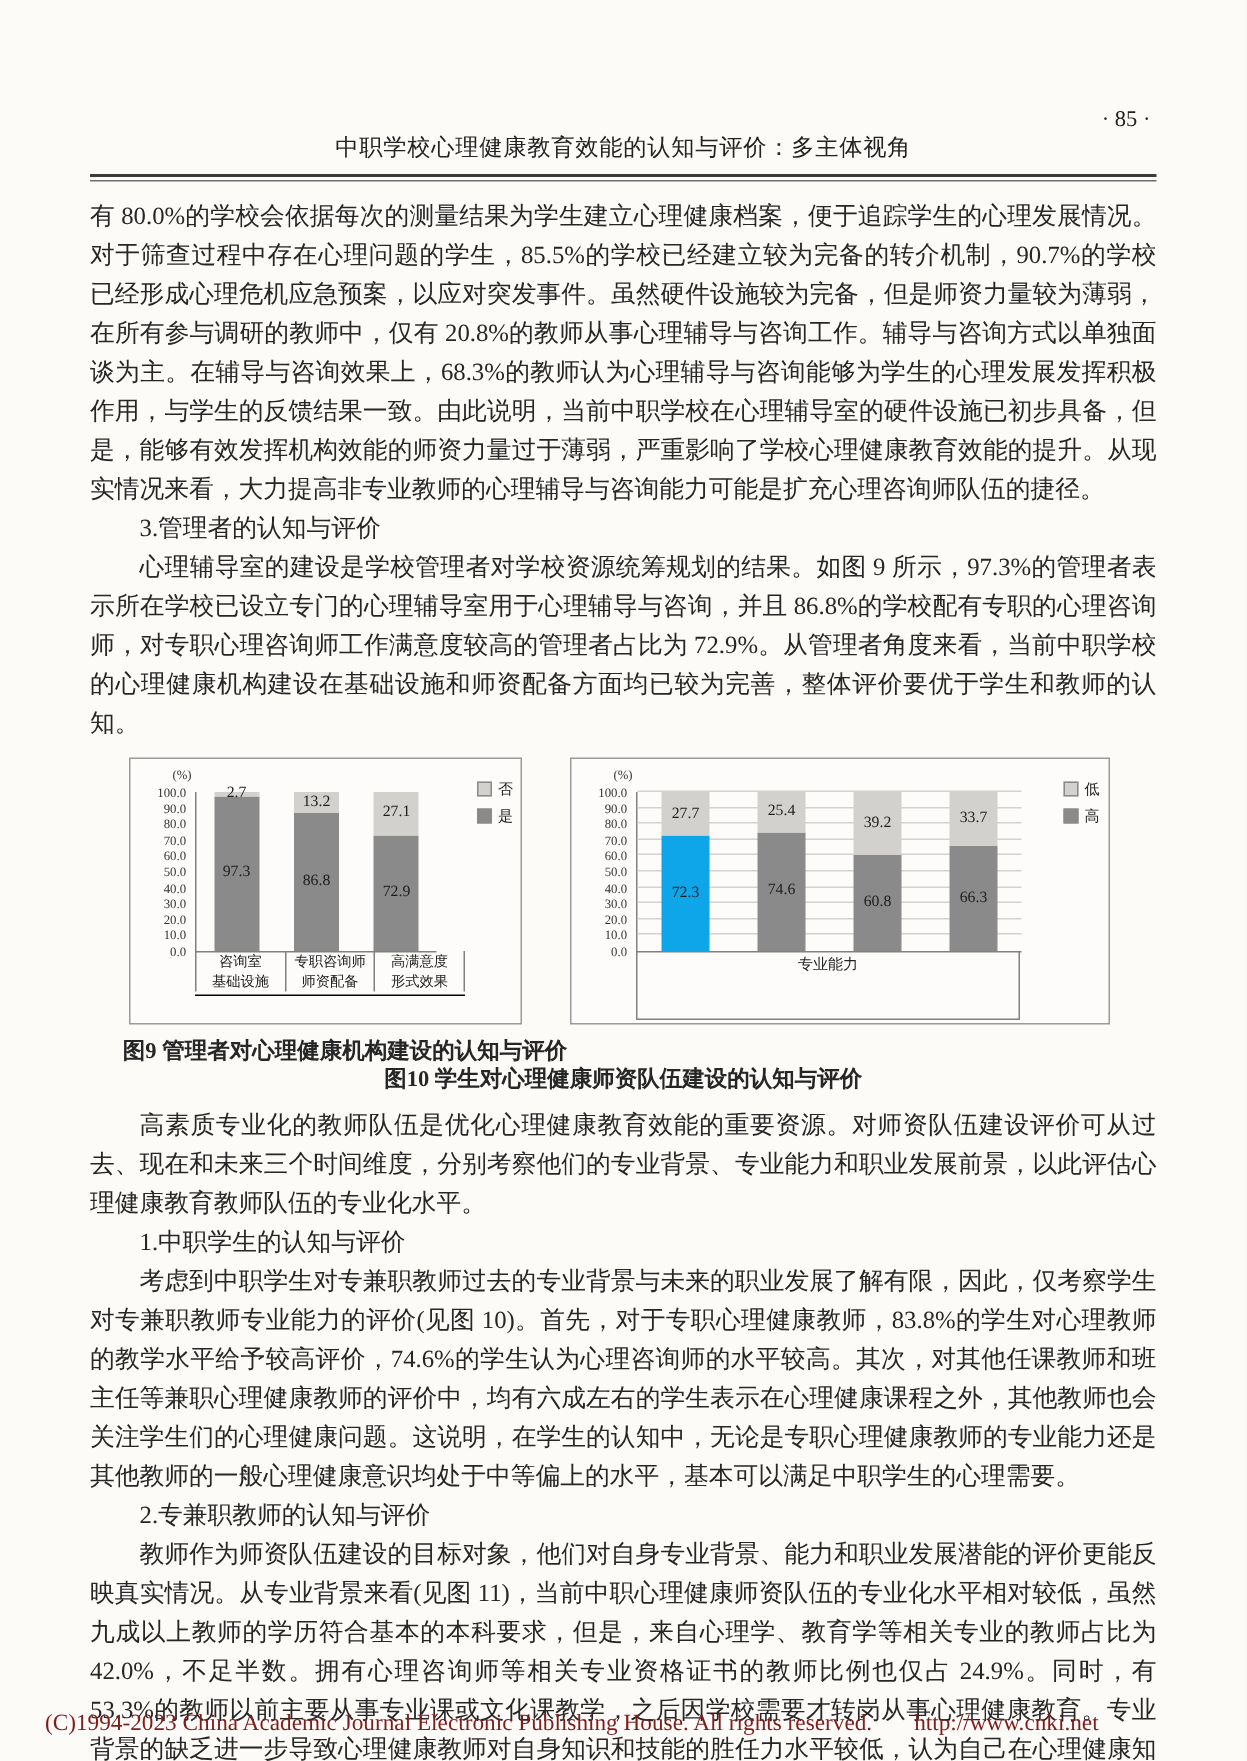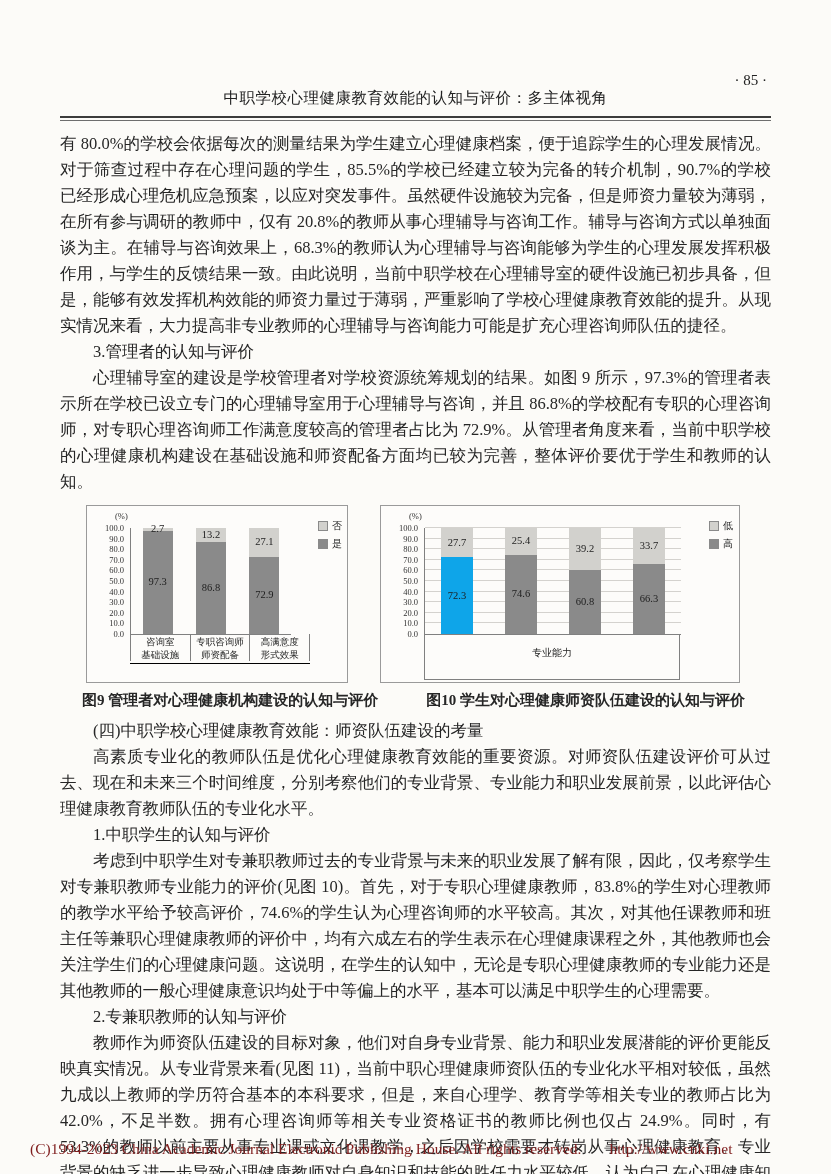--- a/index.html
+++ b/index.html
@@ -39,27 +39,27 @@
   .seg{position:absolute;width:100%;}
   .seglab{position:absolute;left:0;width:100%;top:50%;transform:translateY(-50%);
           text-align:center;font-size:10.5px;color:#1d1d1d;white-space:nowrap;line-height:10px;}
   .catbox{position:absolute;top:128px;box-sizing:border-box;}
   #chart9 .catbox{left:43px;width:180px;height:30px;border-bottom:1px solid #000000;}
   #chart10 .catbox{left:43px;width:256px;height:46px;border:1px solid #808080;border-top:none;}
   .strip{display:flex;width:100%;}
   .cell{flex:1;text-align:center;font-size:9.5px;line-height:12.5px;padding-top:2px;color:#222;}
   .cells .cell{border-left:1px solid #808080;}
   .cells .cell:last-child{border-right:1px solid #808080;}
-  .xlabel{text-align:center;font-size:10px;color:#222;margin-top:12px;}
+  .xlabel{text-align:center;font-size:10px;color:#222;margin-top:2px;}
   .legend{position:absolute;top:13px;font-size:10px;color:#222;}
   #chart9 .legend{right:5px;}
   #chart10 .legend{right:6px;}
   .lrow{display:flex;align-items:center;margin-bottom:4px;}
   .sq{display:inline-block;width:8px;height:8px;margin-right:4px;border:1px solid #8a8a8a;}
-  .fig-captions{display:flex;margin:8px 60px 0;font-weight:bold;font-size:15px;}
+  .fig-captions{display:flex;margin:8px 60px 0;font-weight:bold;font-size:15px;flex-direction:column;}
   .fig-captions .cap1{width:340px;text-align:center;}
   .fig-captions .cap2{flex:1;text-align:center;}
   
   .footer{position:absolute;left:30px;bottom:16px;font-size:15.5px;color:#7f1d1d;white-space:nowrap;}
   .footer .url{margin-left:28px;}
 </style>
 </head>
 <body>
 
 <div class="page">
@@ -219,21 +219,20 @@
         </div>
       </div>
   </div>
 
   <div class="fig-captions">
     <div class="cap1">图9 管理者对心理健康机构建设的认知与评价</div>
     <div class="cap2">图10 学生对心理健康师资队伍建设的认知与评价</div>
   </div>
 
   <div class="content" style="margin-top:8px;">
-    <p class="heading">(四)中职学校心理健康教育效能：师资队伍建设的考量</p>
     <p class="para">高素质专业化的教师队伍是优化心理健康教育效能的重要资源。对师资队伍建设评价可从过去、现在和未来三个时间维度，分别考察他们的专业背景、专业能力和职业发展前景，以此评估心理健康教育教师队伍的专业化水平。</p>
     <p class="heading">1.中职学生的认知与评价</p>
     <p class="para">考虑到中职学生对专兼职教师过去的专业背景与未来的职业发展了解有限，因此，仅考察学生对专兼职教师专业能力的评价(见图 10)。首先，对于专职心理健康教师，83.8%的学生对心理教师的教学水平给予较高评价，74.6%的学生认为心理咨询师的水平较高。其次，对其他任课教师和班主任等兼职心理健康教师的评价中，均有六成左右的学生表示在心理健康课程之外，其他教师也会关注学生们的心理健康问题。这说明，在学生的认知中，无论是专职心理健康教师的专业能力还是其他教师的一般心理健康意识均处于中等偏上的水平，基本可以满足中职学生的心理需要。</p>
     <p class="heading">2.专兼职教师的认知与评价</p>
     <p class="para">教师作为师资队伍建设的目标对象，他们对自身专业背景、能力和职业发展潜能的评价更能反映真实情况。从专业背景来看(见图 11)，当前中职心理健康师资队伍的专业化水平相对较低，虽然九成以上教师的学历符合基本的本科要求，但是，来自心理学、教育学等相关专业的教师占比为 42.0%，不足半数。拥有心理咨询师等相关专业资格证书的教师比例也仅占 24.9%。同时，有 53.3%的教师以前主要从事专业课或文化课教学，之后因学校需要才转岗从事心理健康教育。专业背景的缺乏进一步导致心理健康教师对自身知识和技能的胜任力水平较低，认为自己在心理健康知识和技能上能胜任当前工作的教</p>
   </div>
 
   <div class="footer">
     <span>(C)1994-2023 China Academic Journal Electronic Publishing House. All rights reserved.</span><span class="url">http://www.cnki.net</span>
   </div>

